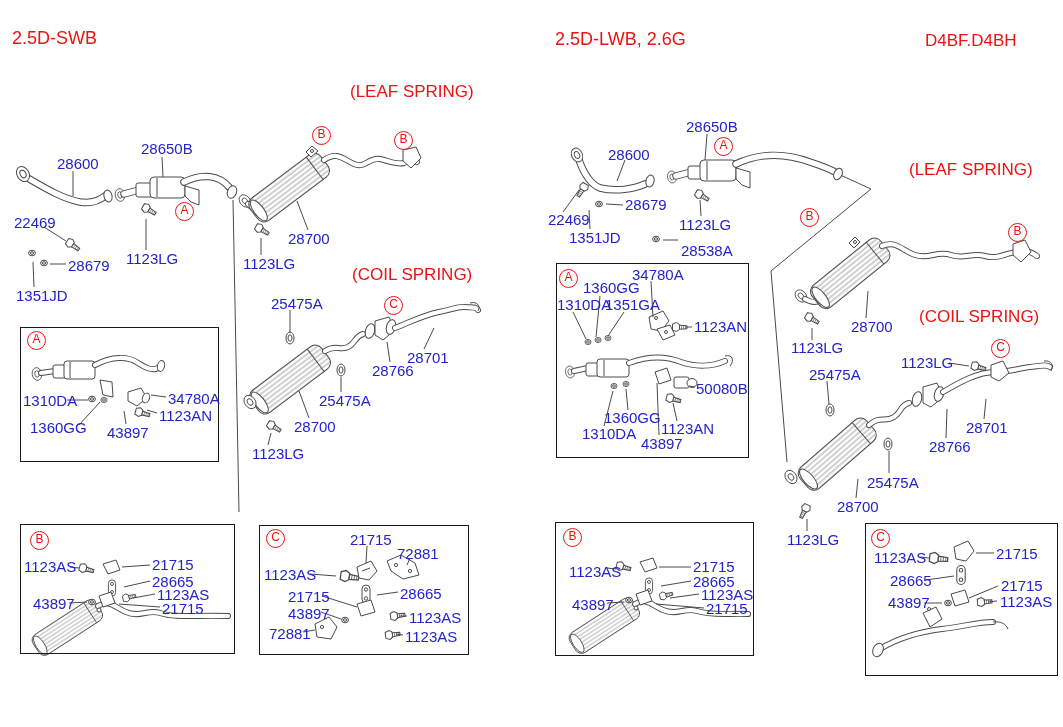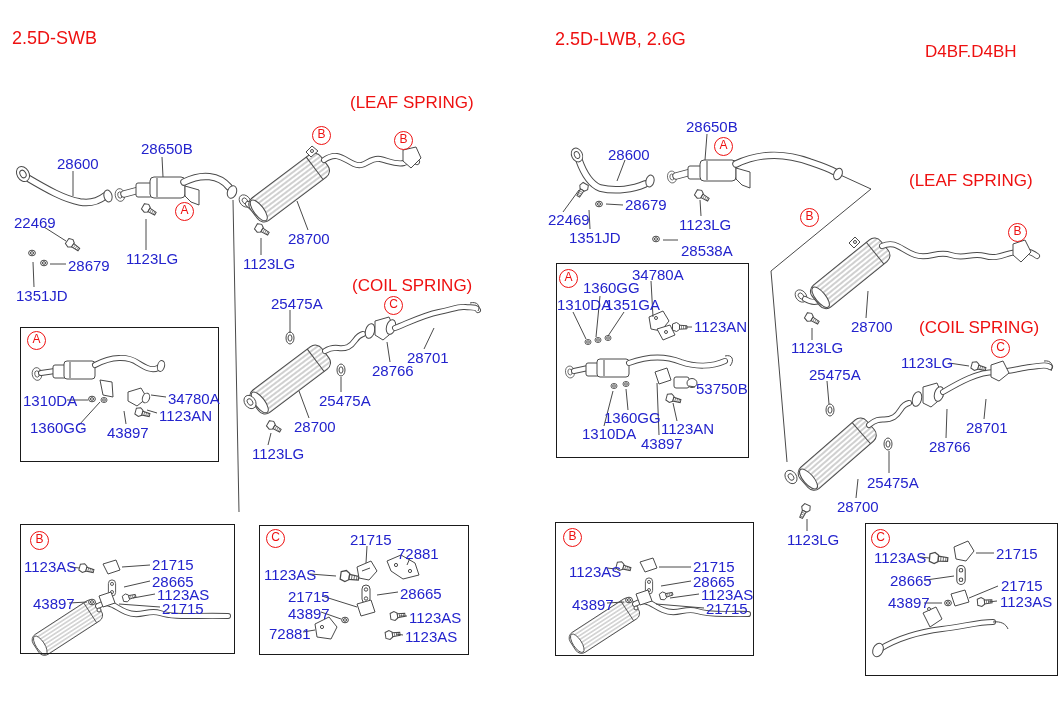--- a/index.html
+++ b/index.html
@@ -2,21 +2,21 @@
 <html><head>
 <meta charset="utf-8">
 <style>
   html,body{margin:0;padding:0;background:#fff;}
   .stage{position:relative;width:1063px;height:727px;background:#ffffff;overflow:hidden;
          font-family:"Liberation Sans",sans-serif;}
   .art{position:absolute;left:0;top:0;z-index:1;}
   .box{position:absolute;border:1px solid #1a1a1a;z-index:2;background:transparent;}
   .pl{position:absolute;z-index:3;font-size:15px;line-height:1.05;color:#2323cd;white-space:nowrap;}
   .rl{position:absolute;z-index:3;font-size:18px;line-height:1.05;color:#ee1111;white-space:nowrap;}
-  .t17{font-size:17px;margin-top:11px;}
+  .t17{font-size:17px;}
   .co{position:absolute;z-index:3;box-sizing:border-box;width:19px;height:19px;
       border:1.6px solid #ee1111;border-radius:50%;color:#ee1111;font-size:12px;
       line-height:15px;text-align:center;background:#fff;}
   
   .to{stroke:#4a4a4a;stroke-width:7.5;fill:none;stroke-linecap:round;}
   .ti{stroke:#ffffff;stroke-width:5.5;fill:none;stroke-linecap:round;}
   .to2{stroke:#4a4a4a;stroke-width:6;fill:none;stroke-linecap:round;}
   .ti2{stroke:#ffffff;stroke-width:4.2;fill:none;stroke-linecap:round;}
   .ld{stroke:#4a4a4a;stroke-width:1;fill:none;}
   .sh{fill:#ffffff;stroke:#4a4a4a;stroke-width:1;}
@@ -371,21 +371,21 @@
   <div class="pl" style="left:548px;top:212px">22469</div>
   <div class="pl" style="left:679px;top:217px">1123LG</div>
   <div class="pl" style="left:569px;top:230px">1351JD</div>
   <div class="pl" style="left:681px;top:243px">28538A</div>
 
   <div class="pl" style="left:632px;top:267px">34780A</div>
   <div class="pl" style="left:583px;top:280px">1360GG</div>
   <div class="pl" style="left:557px;top:297px">1310DA</div>
   <div class="pl" style="left:605px;top:297px">1351GA</div>
   <div class="pl" style="left:694px;top:319px">1123AN</div>
-  <div class="pl" style="left:696px;top:381px">53750B</div>
+  <div class="pl" style="left:696px;top:381px">50080B</div>
   <div class="pl" style="left:604px;top:410px">1360GG</div>
   <div class="pl" style="left:661px;top:421px">1123AN</div>
   <div class="pl" style="left:582px;top:426px">1310DA</div>
   <div class="pl" style="left:641px;top:436px">43897</div>
 
   <div class="pl" style="left:851px;top:319px">28700</div>
   <div class="pl" style="left:791px;top:340px">1123LG</div>
   <div class="pl" style="left:901px;top:355px">1123LG</div>
   <div class="pl" style="left:809px;top:367px">25475A</div>
   <div class="pl" style="left:966px;top:420px">28701</div>

